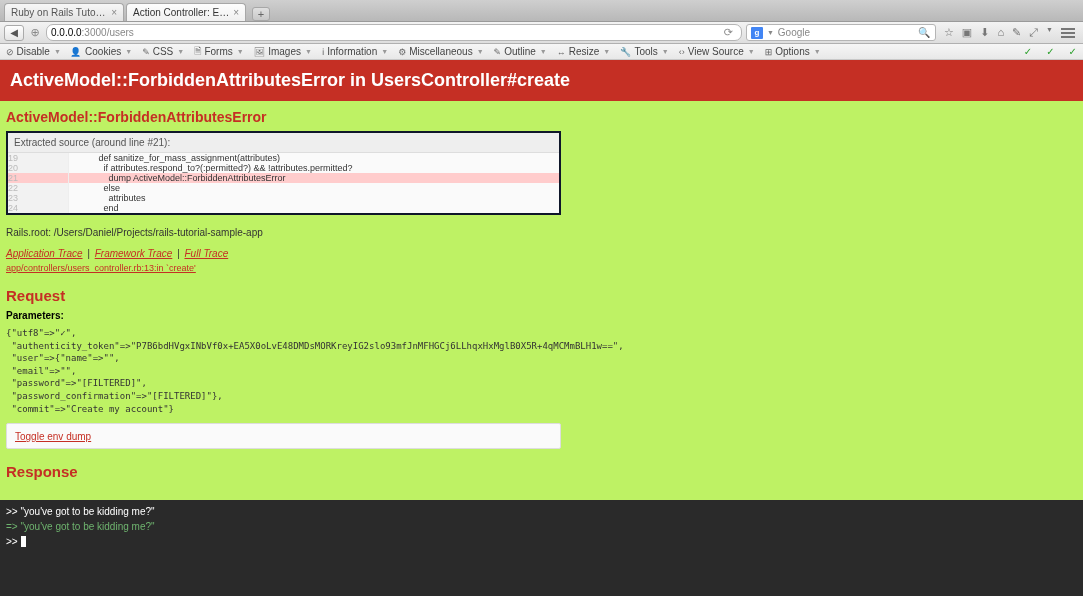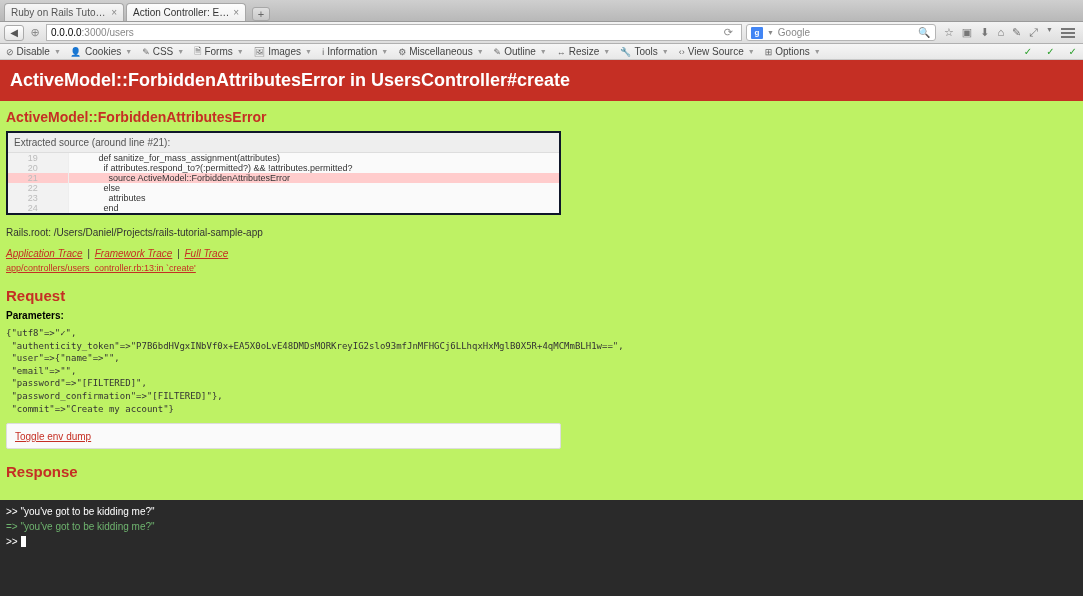--- a/index.html
+++ b/index.html
@@ -9,21 +9,21 @@
 .tab-bar { height: 22px; background: linear-gradient(#cfcfcf,#b8b8b8); display: flex; align-items: flex-end; padding-left: 4px; border-bottom: 1px solid #9a9a9a; }
 .tab { height: 18px; background: linear-gradient(#f7f7f7,#e3e3e3); border: 1px solid #a7a7a7; border-bottom: none; border-radius: 4px 4px 0 0; padding: 0 6px; display: flex; align-items: center; font-size: 10px; color: #555; margin-right: 2px; max-width: 120px; }
 .tab.active { background: linear-gradient(#fdfdfd,#f0f0f0); color: #333; }
 .tab .title { overflow: hidden; white-space: nowrap; text-overflow: ellipsis; flex: 1; }
 .tab .close { margin-left: 4px; color: #888; font-size: 10px; cursor: pointer; }
 .newtab { width: 18px; height: 14px; background: linear-gradient(#e0e0e0,#c8c8c8); border: 1px solid #a7a7a7; border-radius: 3px; margin-left: 4px; display: flex; align-items: center; justify-content: center; color: #666; font-size: 11px; }
 
 .nav-bar { height: 22px; background: linear-gradient(#f3f3f3,#dedede); display: flex; align-items: center; padding: 0 4px; gap: 4px; border-bottom: 1px solid #b0b0b0; }
 .back-btn { width: 20px; height: 16px; border: 1px solid #aaa; border-radius: 3px; background: linear-gradient(#fff,#e5e5e5); display: flex; align-items: center; justify-content: center; font-size: 10px; color: #555; }
 .globe { width: 14px; height: 14px; color: #888; display: flex; align-items: center; justify-content: center; font-size: 11px; }
-.url-bar { flex: 1; height: 17px; background: #fff; border: 1px solid #b5b5b5; border-radius: 0; padding: 0 4px; display: flex; align-items: center; font-size: 10px; color: #333; }
+.url-bar { flex: 1; height: 17px; background: #fff; border: 1px solid #b5b5b5; border-radius: 7px; padding: 0 4px; display: flex; align-items: center; font-size: 10px; color: #333; }
 .url-bar .host { color: #000; }
 .url-bar .path { color: #888; }
 .reload { margin-left: auto; color: #888; font-size: 11px; padding: 0 4px; }
 .search-bar { width: 190px; height: 17px; background: #fff; border: 1px solid #b5b5b5; border-radius: 3px; display: flex; align-items: center; padding: 0 4px; gap: 4px; font-size: 10px; color: #888; }
 .google-g { width: 12px; height: 12px; background: #4285f4; color: #fff; font-size: 8px; font-weight: bold; display: flex; align-items: center; justify-content: center; border-radius: 1px; }
 .search-glass { margin-left: auto; color: #888; font-size: 10px; }
 .chrome-icons { display: flex; gap: 8px; padding: 0 4px; color: #777; font-size: 11px; }
 .chrome-icons span { cursor: pointer; }
 .hamburger { width: 14px; display: flex; flex-direction: column; gap: 2px; padding-top: 2px; }
 .hamburger div { height: 2px; background: #777; }
@@ -36,21 +36,21 @@
 .dev-right { margin-left: auto; display: flex; gap: 14px; color: #2a9f2a; font-size: 10px; }
 
 
 .page { background: #bef264; height: 454px; overflow: auto; }
 .error-header { background: #c52f24; color: #fff; font-family: Helvetica, Arial, sans-serif; font-size: 18px; font-weight: bold; padding: 10px 10px; }
 .section { padding: 8px 6px; }
 .subheader { color: #c52f24; font-size: 14px; font-weight: bold; margin-bottom: 6px; }
 .source-box { border: 2px solid #0f172a; background: #fafafa; width: 555px; }
 .source-title { background: #eee; padding: 4px 6px; font-size: 10px; color: #555; border-bottom: 1px solid #ddd; }
 .code-table { font-family: Monaco, Consolas, monospace; font-size: 9px; width: 100%; border-collapse: collapse; }
-.code-table td.ln { width: 60px; text-align: center; padding-right: 10px; color: #bbb; background: #f2f2f2; border-right: 1px solid #eee; }
+.code-table td.ln { width: 60px; text-align: left; padding-right: 10px; color: #bbb; background: #f2f2f2; border-right: 1px solid #eee; }
 .code-table td.code { padding-left: 30px; color: #333; white-space: pre; }
 .code-table tr.hl td { background: #ffcccc; }
 .code-table tr.hl td.ln { background: #ffcccc; }
 .mono { font-family: Monaco, Consolas, monospace; font-size: 10px; }
 .rails-root { margin-top: 12px; color: #333; }
 .trace-links { margin-top: 10px; font-size: 10px; font-style: italic; }
 .trace-links a { color: #c52f24; text-decoration: underline; cursor: pointer; }
 .trace-links .sep { color: #333; margin: 0 2px; }
 .trace-line { margin-top: 4px; font-size: 9px; }
 .trace-line a { color: #c52f24; text-decoration: underline; }
@@ -195,21 +195,21 @@
             <tr>
               <td class="ln">19</td>
               <td class="code">def sanitize_for_mass_assignment(attributes)</td>
             </tr>
             <tr>
               <td class="ln">20</td>
               <td class="code">  if attributes.respond_to?(:permitted?) &amp;&amp; !attributes.permitted?</td>
             </tr>
             <tr class="hl">
               <td class="ln">21</td>
-              <td class="code">    source ActiveModel::ForbiddenAttributesError</td>
+              <td class="code">    dump ActiveModel::ForbiddenAttributesError</td>
             </tr>
             <tr>
               <td class="ln">22</td>
               <td class="code">  else</td>
             </tr>
             <tr>
               <td class="ln">23</td>
               <td class="code">    attributes</td>
             </tr>
             <tr>

